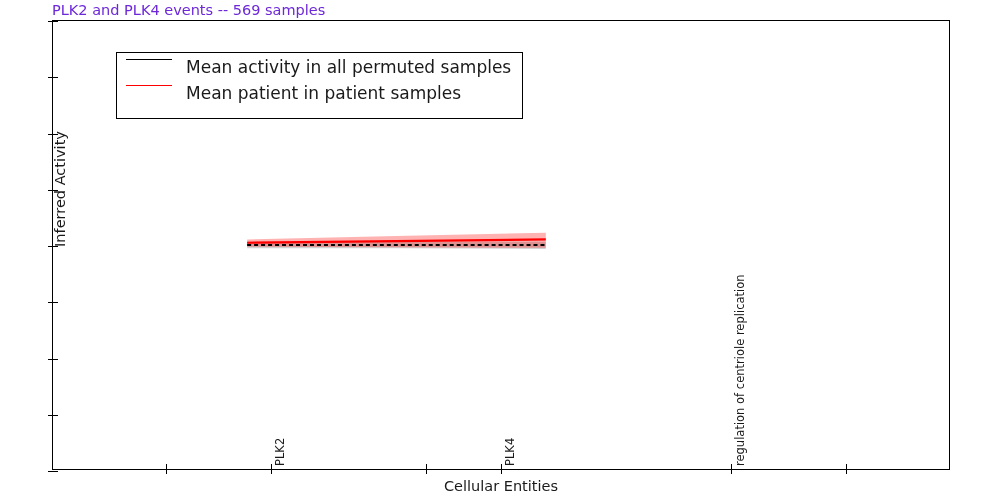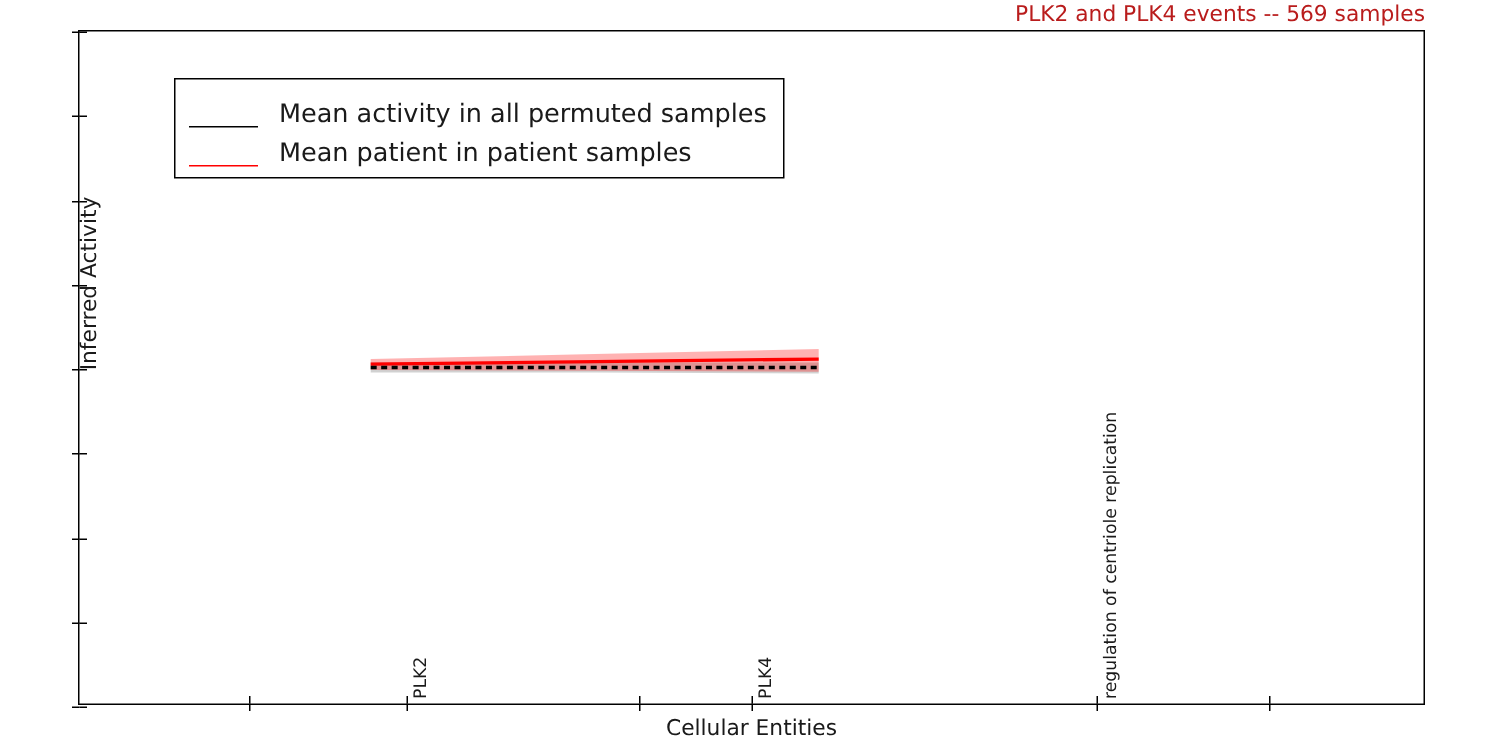--- a/index.html
+++ b/index.html
@@ -20,23 +20,23 @@
     left: 0; top: 0;
     width: 1000px;
     height: 500px;
   }
   
   #chart-title {
     position: absolute;
     left: 52px;
     top: 1px;
     width: 898px;
-    text-align: right;
+    text-align: left;
     font-size: 14.5px;
-    color: #b91c1c;
+    color: #6d28d9;
     line-height: 18px;
     white-space: nowrap;
   }
   
   #plot-frame {
     position: absolute;
     left: 52px;
     top: 20px;
     width: 898px;
     height: 450px;
@@ -116,21 +116,21 @@
     position: absolute;
     left: 63px;
     top: 31px;
     border: 1.3px solid #000000;
     background: #ffffff;
     padding: 6px 11px 7px 9px;
     box-sizing: border-box;
   }
   .legend-row {
     display: flex;
-    align-items: flex-end;
+    align-items: flex-start;
     height: 26px;
   }
   .legend-swatch {
     width: 46px;
     height: 0;
     margin-right: 14px;
     flex: none;
   }
   .legend-text {
     font-size: 17px;

